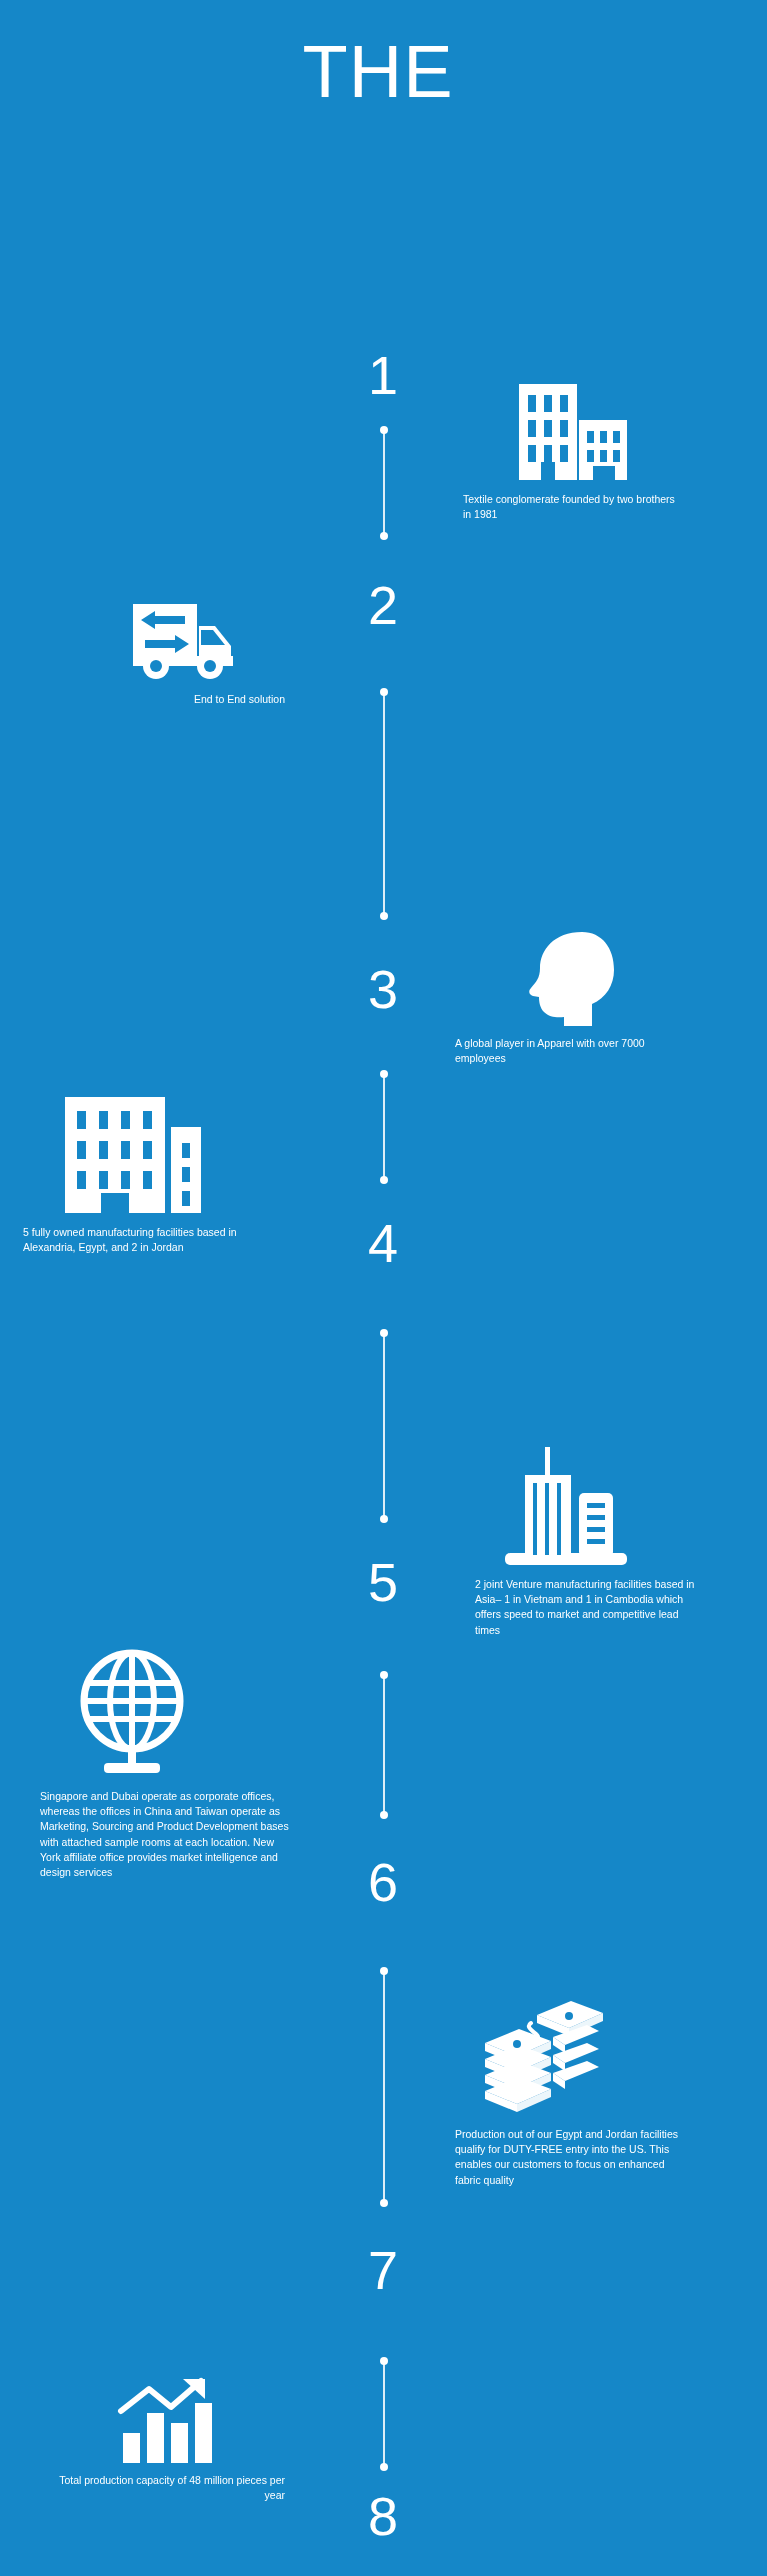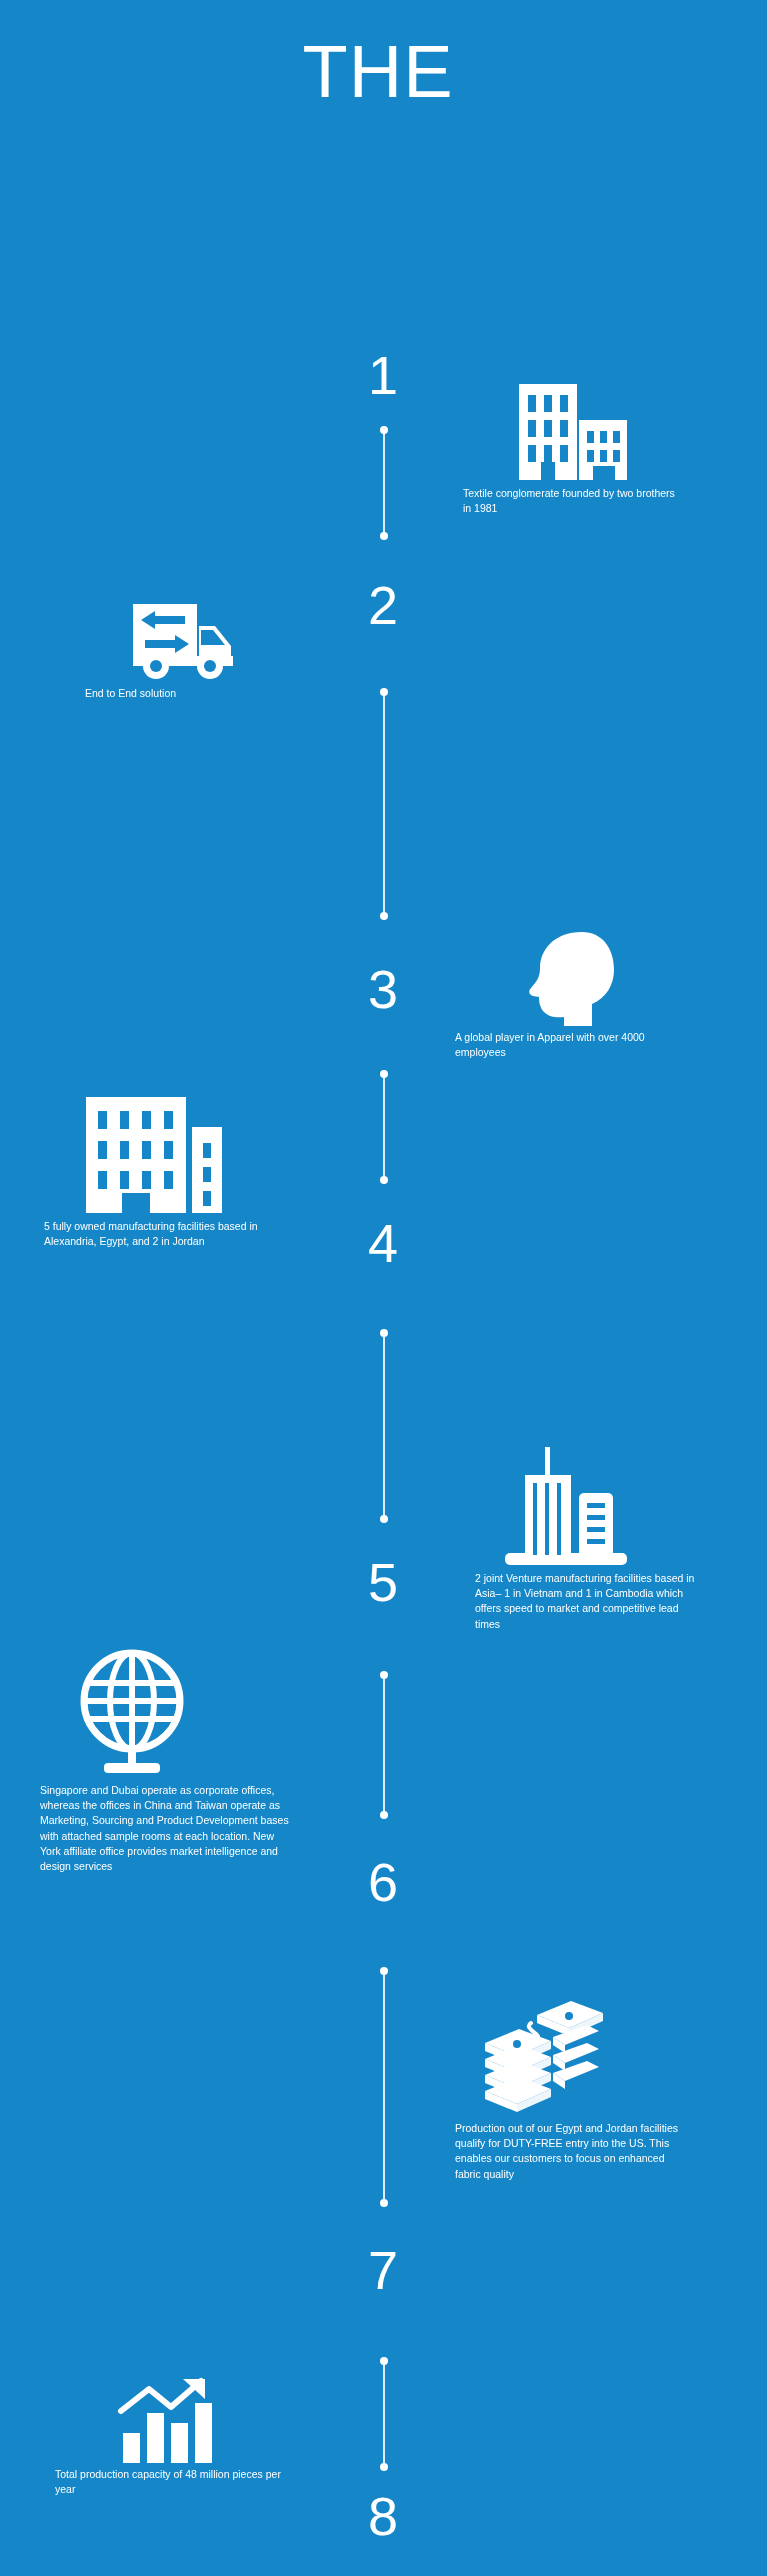--- a/index.html
+++ b/index.html
@@ -70,22 +70,23 @@
   }
   .block .icon-wrap {
     display: block;
     text-align: center;
   }
   .block.left .icon-wrap { text-align: center; }
   .caption {
     color: #ffffff;
     font-size: 10.5px;
     line-height: 1.45;
-  }
-  .caption.center { text-align: left; }
+    margin-top: 6px;
+  }
+  .caption.center { text-align: right; }
   .caption.left { text-align: left; }
   .caption + .caption { margin-top: 16px; }
 
   svg { display: inline-block; }
 </style>
 </head>
 <body>
 
 <div id="page">
 
@@ -179,24 +180,24 @@
     <div class="caption center">End to End solution</div>
   </div>
 
   <div class="block right" style="left:455px; top:930px; width:225px;">
     <span class="icon-wrap">
       <svg width="96" height="96" viewBox="0 0 96 96" aria-hidden="true">
         <path d="M62 2 C34 2 20 20 20 38 C20 48 16 52 11 58 C8 61 9 65 13 66 L19 67 C19 72 20 78 24 82 C29 87 37 88 44 87 L44 96 L72 96 L72 74 C86 68 94 55 94 40 C94 18 82 2 62 2 Z" fill="#ffffff"></path>
         <path d="M12 58 C15 53 18 49 19 42 C19 42 14 50 10 56 Z" fill="#1587c8" opacity="0"></path>
       </svg>
     </span>
-    <div class="caption left">A global player in Apparel with over 4000 employees</div>
-  </div>
-
-  <div class="block left" style="left:44px; top:1095px; width:265px;">
+    <div class="caption left">A global player in Apparel with over 7000 employees</div>
+  </div>
+
+  <div class="block left" style="left:23px; top:1095px; width:265px;">
     <span class="icon-wrap" style="text-align:left; padding-left:40px;">
       <svg width="140" height="120" viewBox="0 0 140 120" aria-hidden="true">
         <rect x="2" y="2" width="100" height="116" fill="#ffffff"></rect>
         <rect x="108" y="32" width="30" height="86" fill="#ffffff"></rect>
         <g fill="#1587c8">
           <rect x="14" y="16" width="9" height="18"></rect>
             <rect x="36" y="16" width="9" height="18"></rect>
             <rect x="58" y="16" width="9" height="18"></rect>
             <rect x="80" y="16" width="9" height="18"></rect>
           <rect x="14" y="46" width="9" height="18"></rect>

